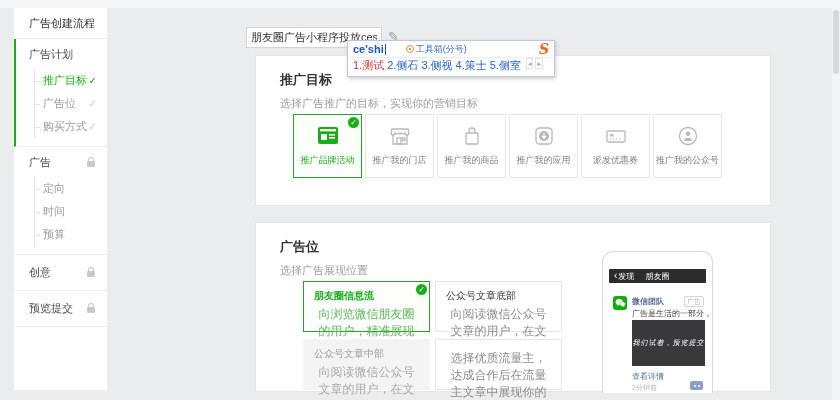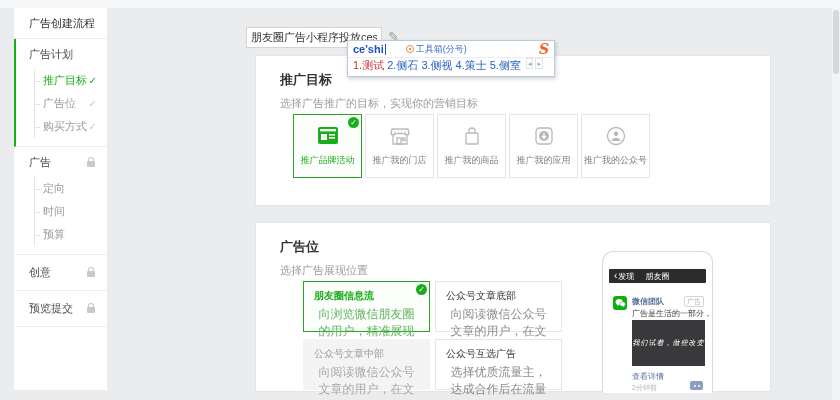--- a/index.html
+++ b/index.html
@@ -236,20 +236,30 @@
         <span>
           <svg width="24" height="22" viewBox="0 0 24 22">
               <rect x="4" y="3" width="16" height="16" rx="3.5" fill="none" stroke="#b9b9b9" stroke-width="1.3"></rect>
               <circle cx="12" cy="11" r="5" fill="#b9b9b9"></circle>
               <path d="M12 8.3 V12.6 M10 11 l2 2.2 2 -2.2" stroke="#fff" stroke-width="1.3" fill="none"></path>
             </svg>
         </span>
         <span class="glabel">推广我的应用</span>
       </div>
 
+      <div class="goal-card">
+        <span>
+          <svg width="24" height="22" viewBox="0 0 24 22">
+              <rect x="3" y="6" width="18" height="11" rx="1" fill="none" stroke="#b9b9b9" stroke-width="1.3"></rect>
+              <rect x="6" y="9" width="3.5" height="2.5" fill="#b9b9b9"></rect>
+              <path d="M6 14 H18" stroke="#b9b9b9" stroke-width="1.2" stroke-dasharray="1.5 1.5"></path>
+            </svg>
+        </span>
+        <span class="glabel">派发优惠券</span>
+      </div>
 
       <div class="goal-card">
         <span>
           <svg width="24" height="22" viewBox="0 0 24 22">
               <circle cx="12" cy="11" r="8.5" fill="none" stroke="#b9b9b9" stroke-width="1.3"></circle>
               <circle cx="12" cy="8.8" r="2.2" fill="#b9b9b9"></circle>
               <path d="M7.5 16 a4.8 4.8 0 0 1 9 0 Z" fill="#b9b9b9"></path>
             </svg>
         </span>
         <span class="glabel">推广我的公众号</span>
@@ -269,21 +279,20 @@
       </div>
       <div class="place-card">
         <div class="ptitle">公众号文章底部</div>
         <div class="pdesc">向阅读微信公众号文章的用户，在文章底部展现你的广告</div>
       </div>
       <div class="place-card disabled">
         <div class="ptitle">公众号文章中部</div>
         <div class="pdesc">向阅读微信公众号文章的用户，在文章中部展现你的广告</div>
       </div>
       <div class="place-card">
-        <div class="ptitle">公众号互选广告</div>
         <div class="pdesc">选择优质流量主，达成合作后在流量主文章中展现你的广告</div>
       </div>
     </div>
 
     <div class="phone" style="left:346px; top:28px;">
       <div class="phone-bar">
         <span class="phone-back">
           <span class="chev">‹</span>
           <span>发现</span>
         </span>
@@ -294,21 +303,21 @@
             <ellipse cx="4.2" cy="4" rx="3.6" ry="3" fill="#fff"></ellipse>
             <path d="M2.5 6.5 L2.2 8 L4 6.9 Z" fill="#fff"></path>
             <ellipse cx="7.6" cy="6" rx="2.8" ry="2.3" fill="#fff" stroke="#0cb00c" stroke-width=".5"></ellipse>
             <path d="M8.8 7.8 L9.4 9 L7.6 8.2 Z" fill="#fff"></path>
           </svg>
       </div>
       <span class="acc-name">微信团队</span>
       <span class="ad-badge">广告</span>
       <div class="post-text">广告是生活的一部分，</div>
       <div class="ad-image">
-        <span>我们试着，做些改变</span>
+        <span>我们试着，预览提交</span>
       </div>
       <span class="detail-link">查看详情</span>
       <span class="timestamp">2分钟前</span>
       <span class="comment-icon">
           <i></i>
           <i></i>
         </span>
     </div>
   </div>
 </div>

